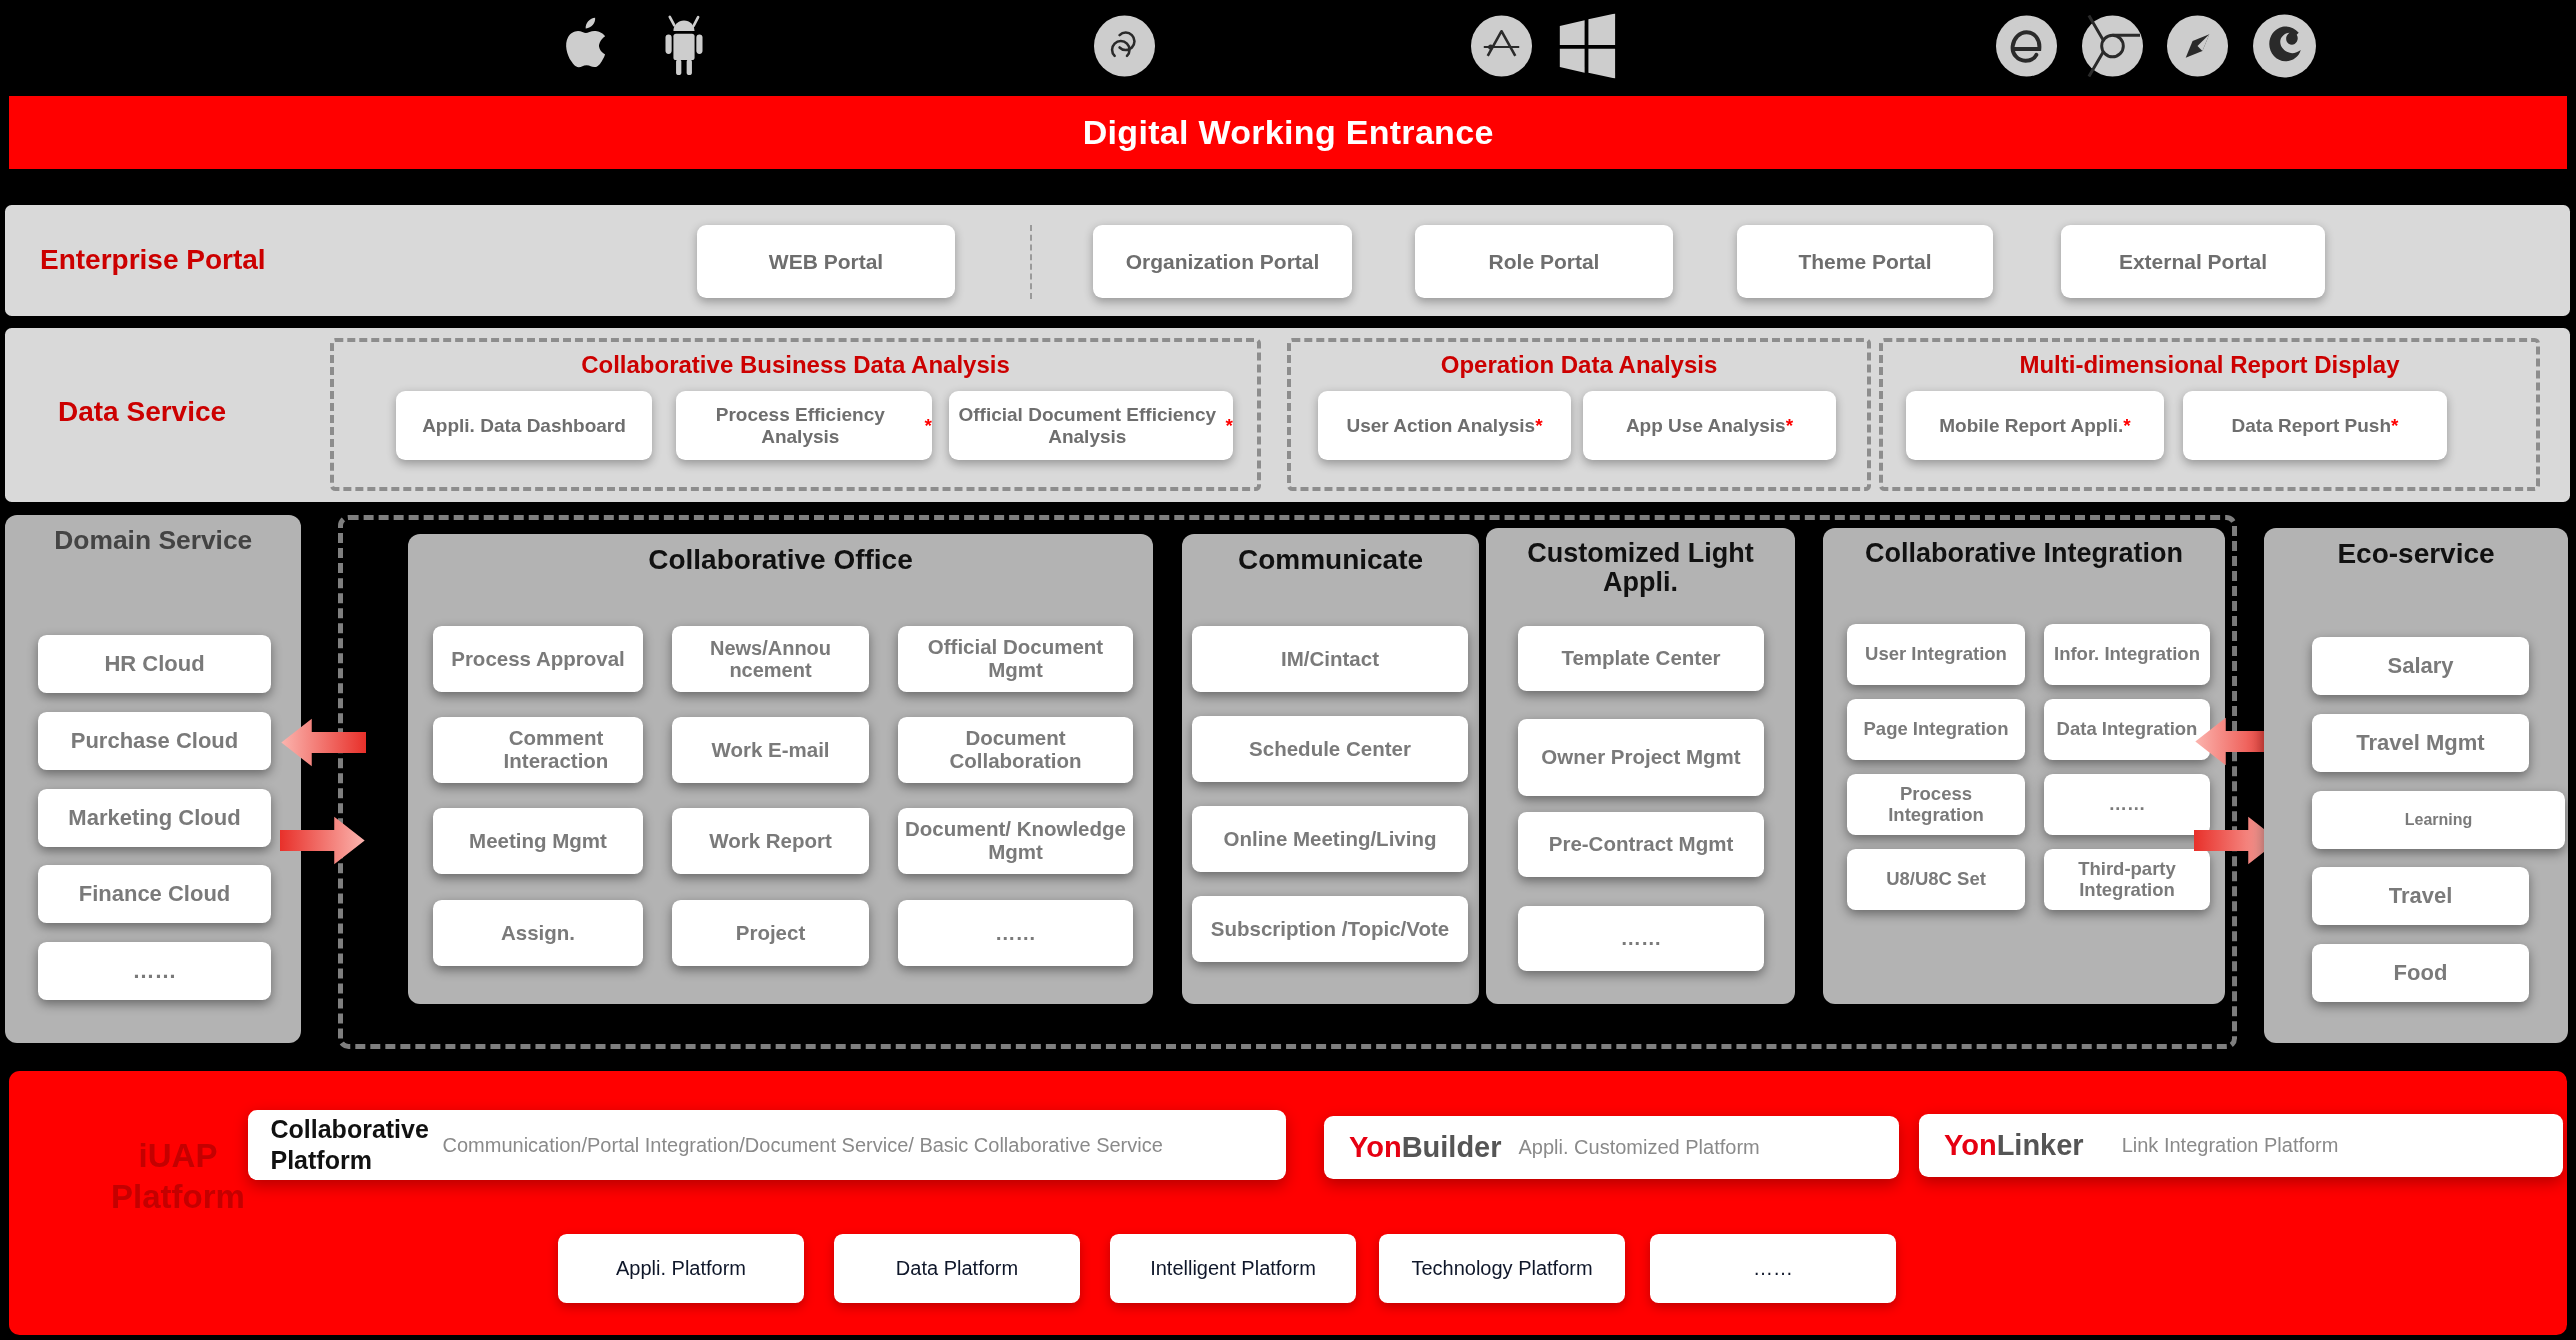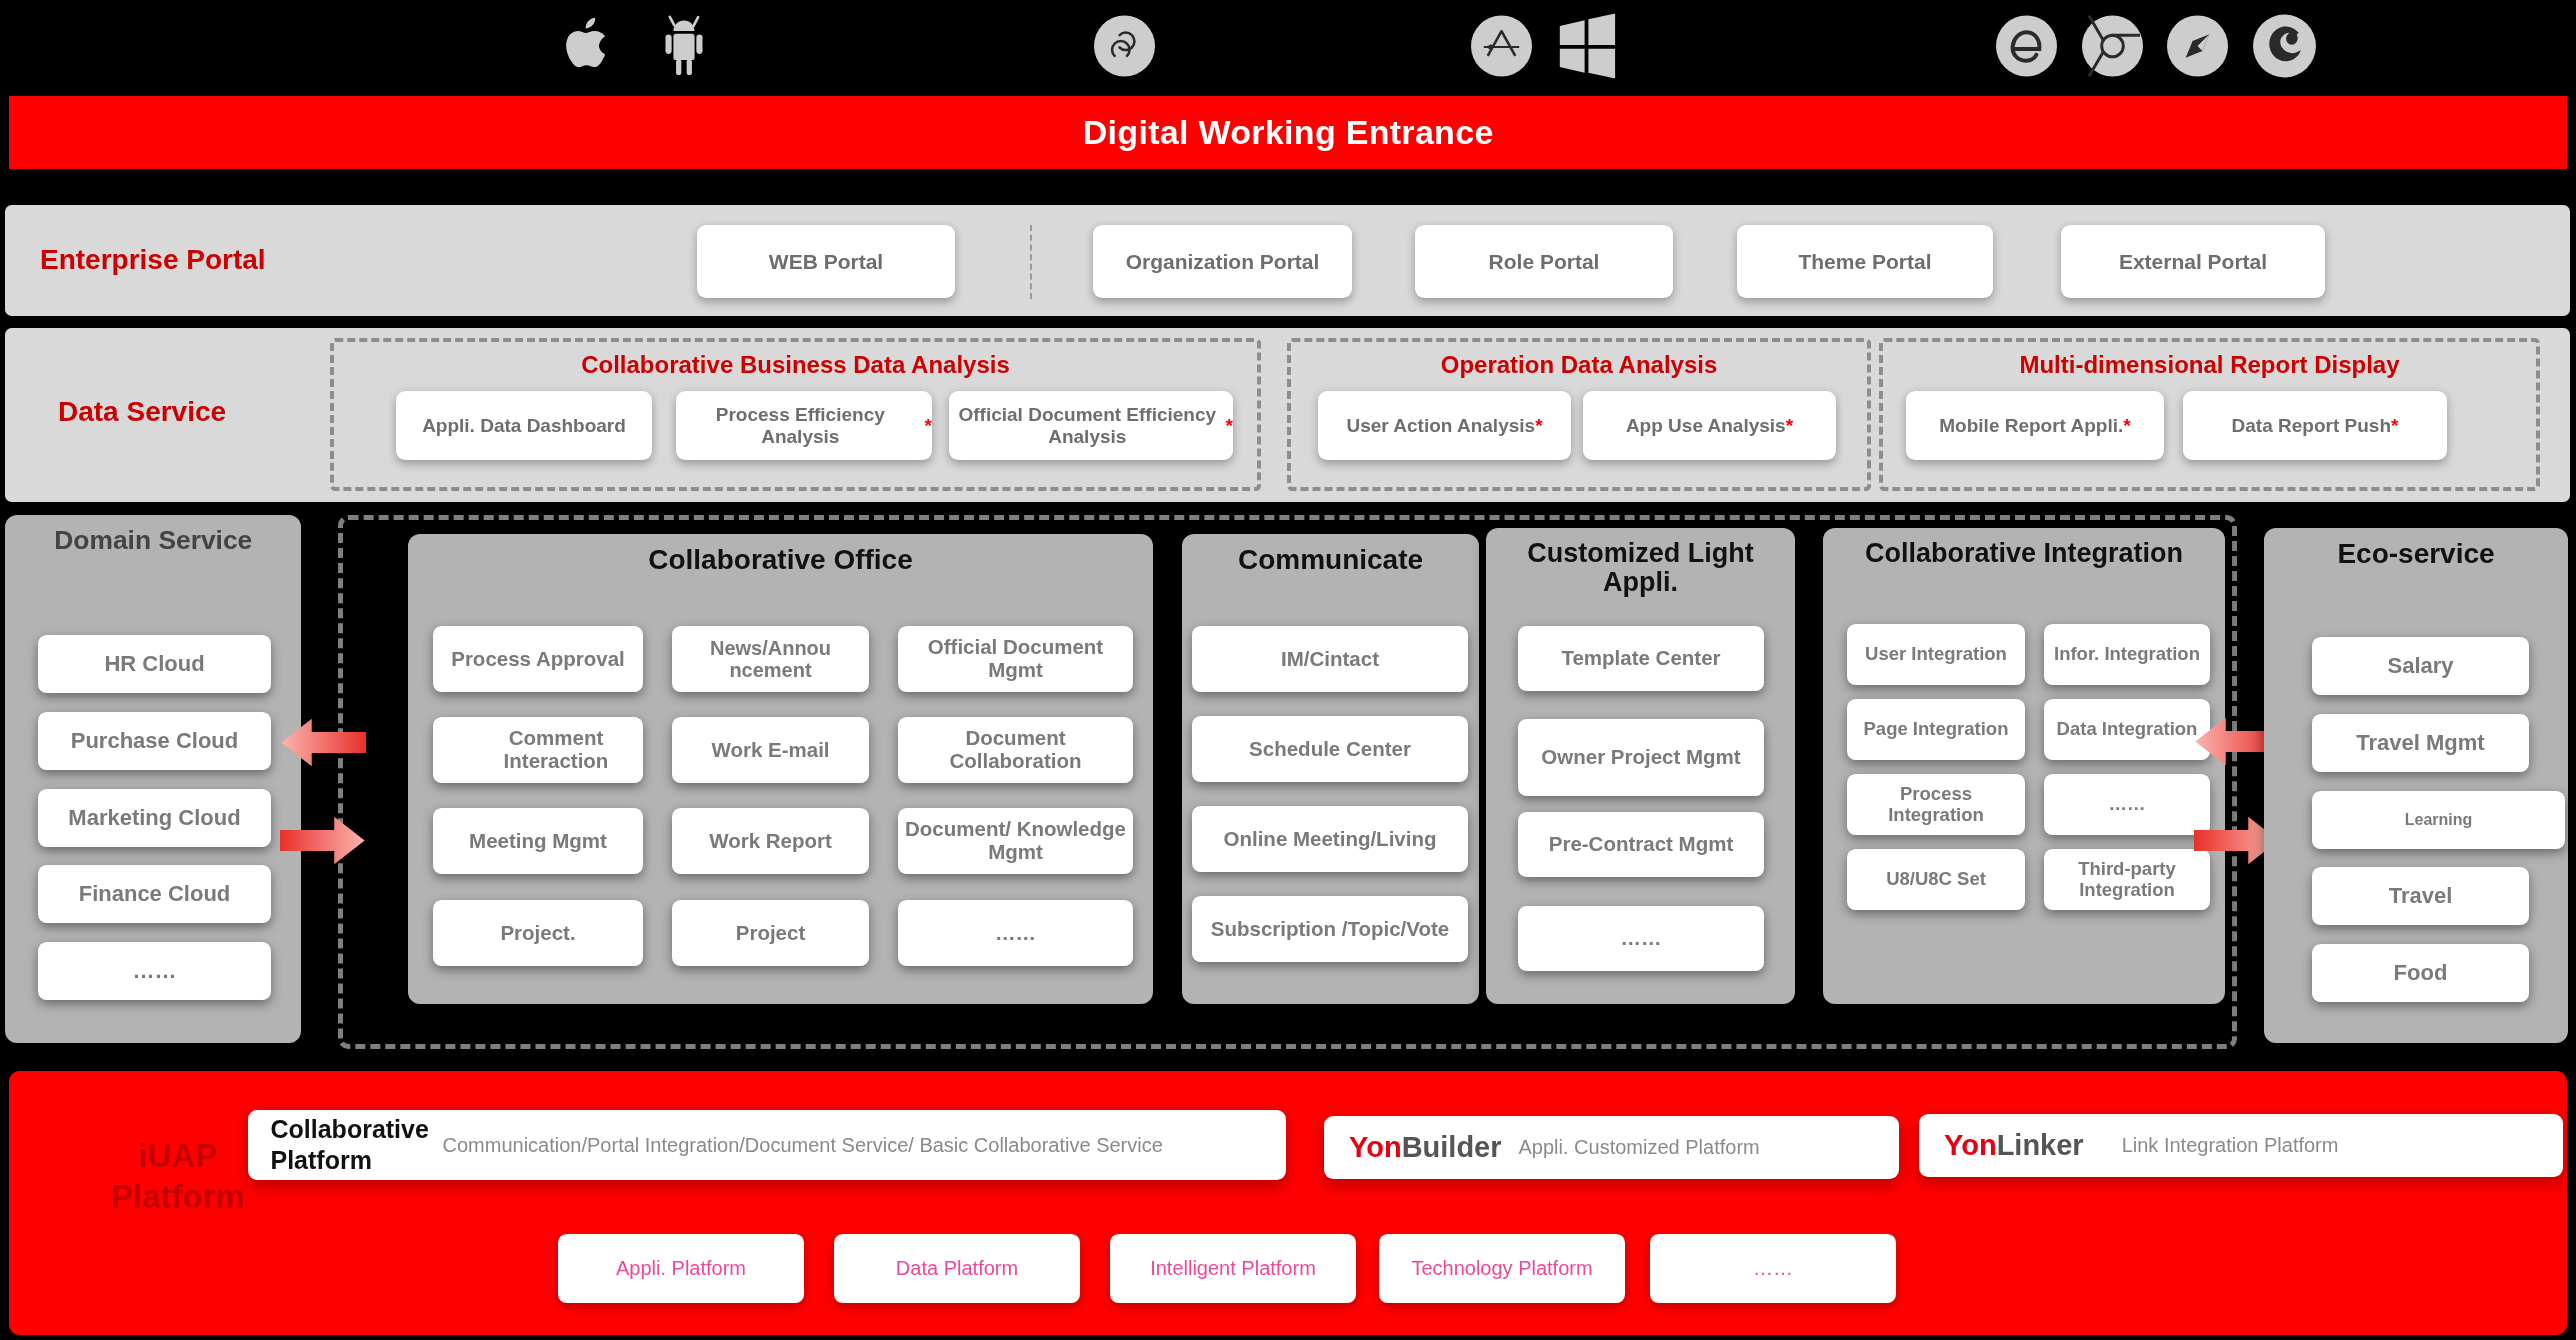--- a/index.html
+++ b/index.html
@@ -108,21 +108,21 @@
   }
   .wb-strong{color:#111;font-weight:bold;font-size:25px;line-height:1.25;}
   .wb-desc{color:#8a8a8a;font-size:20px;line-height:1.45;}
   .logo{font-weight:bold;font-size:29px;white-space:nowrap;}
   .logo .yon{color:#E60012;}
   .logo .rest{color:#555;}
   .plat-pill{
     position:absolute;top:1234px;height:69px;
     background:#fff;border-radius:8.6px;
     display:flex;align-items:center;justify-content:center;text-align:center;
-    color:#ec4899;font-size:20px;line-height:1.25;
+    color:#0f172a;font-size:20px;line-height:1.25;
     box-shadow:0 4px 10.6px rgba(0,0,0,.25);box-sizing:border-box;
   }
 </style>
 </head>
 <body>
 
 <div class="page">
 
   <div class="icon-strip">
     <span class="icon" style="left:561px;width:55px;height:66px;">
@@ -294,21 +294,21 @@
   </div>
   <div class="cell" style="left:433px;top:626px;width:210px;height:66px;font-size:20.5px;">Process Approval</div>
   <div class="cell" style="left:672px;top:626px;width:197px;height:66px;font-size:20px;">News/Annou ncement</div>
   <div class="cell" style="left:898px;top:626px;width:235px;height:66px;font-size:20.5px;">Official Document Mgmt</div>
   <div class="cell" style="left:433px;top:717px;width:210px;height:66px;font-size:20.5px;padding-left:40px;">Comment Interaction</div>
   <div class="cell" style="left:672px;top:717px;width:197px;height:66px;font-size:20.5px;">Work E-mail</div>
   <div class="cell" style="left:898px;top:717px;width:235px;height:66px;font-size:20.5px;">Document Collaboration</div>
   <div class="cell" style="left:433px;top:808px;width:210px;height:66px;font-size:20.5px;">Meeting Mgmt</div>
   <div class="cell" style="left:672px;top:808px;width:197px;height:66px;font-size:20.5px;">Work Report</div>
   <div class="cell" style="left:898px;top:808px;width:235px;height:66px;font-size:20.5px;">Document/ Knowledge Mgmt</div>
-  <div class="cell" style="left:433px;top:900px;width:210px;height:66px;font-size:20.5px;">Project.</div>
+  <div class="cell" style="left:433px;top:900px;width:210px;height:66px;font-size:20.5px;">Assign.</div>
   <div class="cell" style="left:672px;top:900px;width:197px;height:66px;font-size:20.5px;">Project</div>
   <div class="cell" style="left:898px;top:900px;width:235px;height:66px;font-size:20.5px;">……</div>
 
   <div class="panel" style="left:1182px;top:534px;width:297px;height:470px;">
     <div class="panel-title" style="font-size:28px;">Communicate</div>
   </div>
   <div class="cell" style="left:1192px;top:626px;width:276px;height:66px;font-size:20.5px;">IM/Cintact</div>
   <div class="cell" style="left:1192px;top:716px;width:276px;height:66px;font-size:20.5px;">Schedule Center</div>
   <div class="cell" style="left:1192px;top:806px;width:276px;height:66px;font-size:20.5px;">Online Meeting/Living</div>
   <div class="cell" style="left:1192px;top:896px;width:276px;height:66px;font-size:20.5px;">Subscription /Topic/Vote</div>

